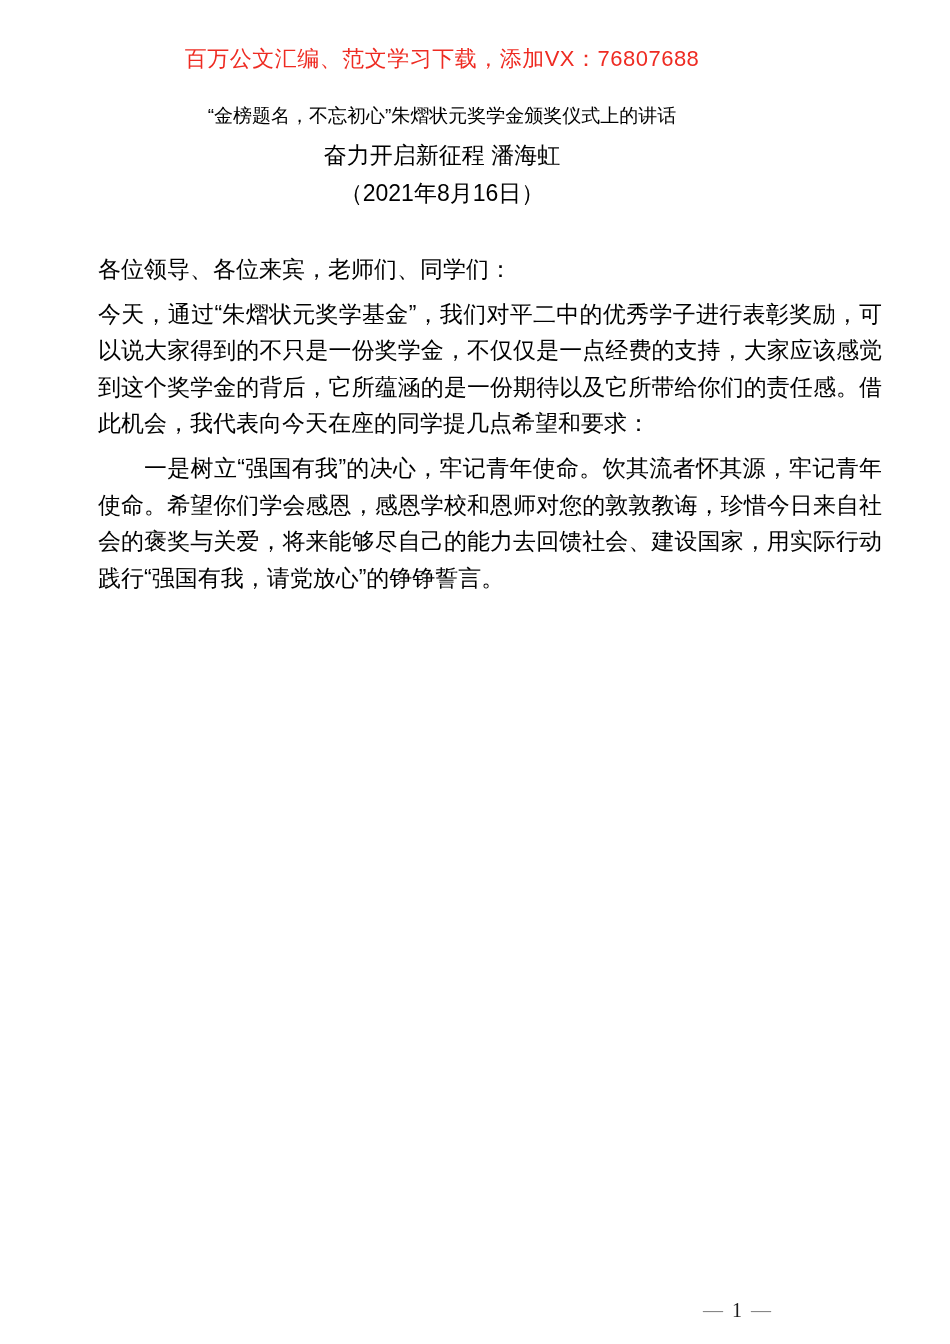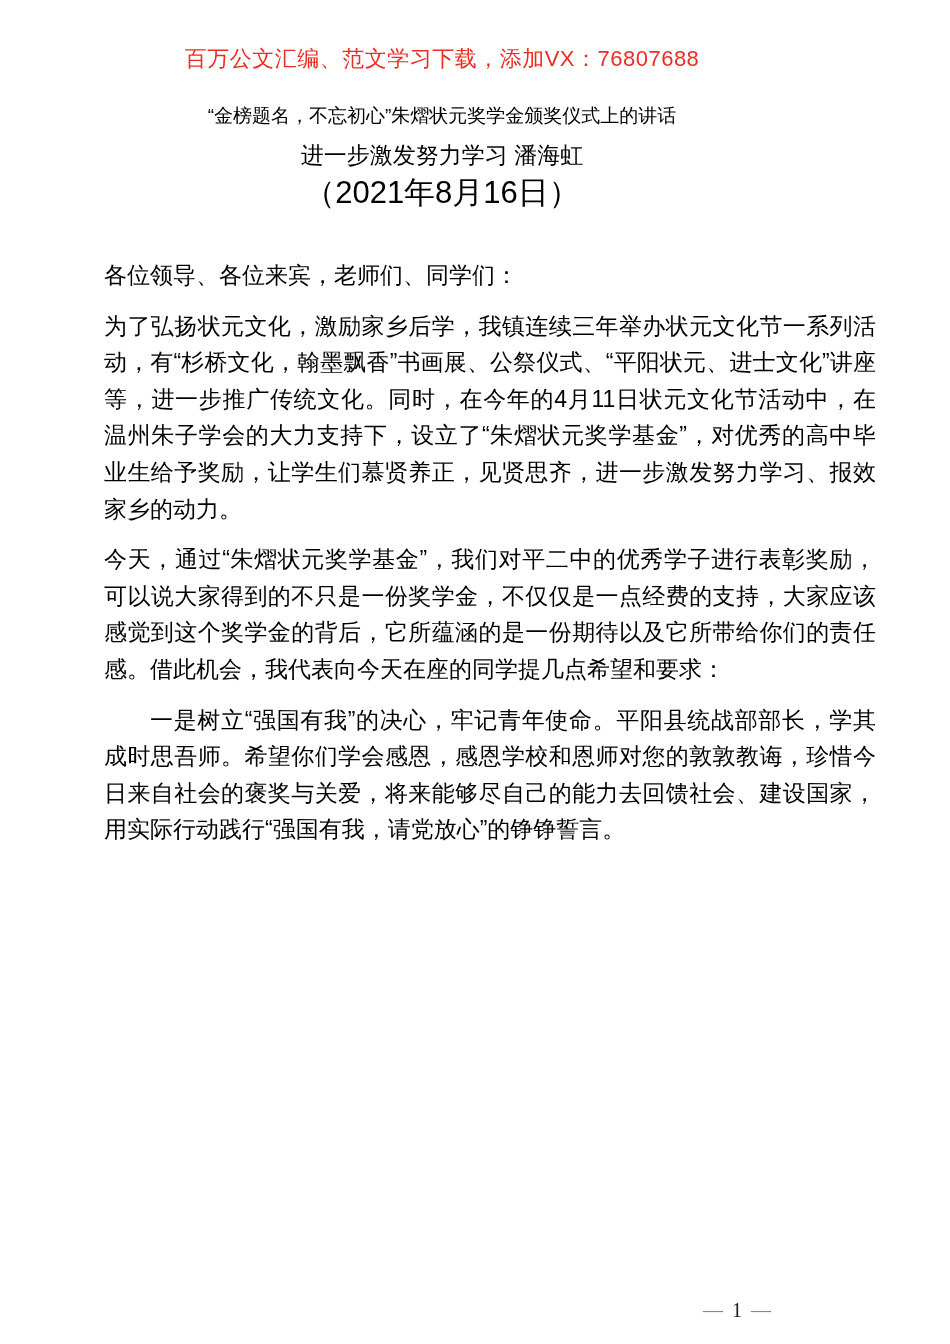--- a/index.html
+++ b/index.html
@@ -20,30 +20,30 @@
     line-height:26px;
     letter-spacing:0.5px;
   }
   .title-block {
     position:absolute;
     top:96px; left:0; right:0;
     text-align:center;
   }
   .doc-title  { font-size:19px; line-height:40px; font-weight:400; }
   .doc-author { font-size:23px; line-height:38px; }
-  .doc-date   { font-size:31px; line-height:38px; }
+  .doc-date   { font-size:23px; line-height:38px; }
   .body-text {
     position:absolute;
     top:243px; left:90px;
     width:800px;
     font-size:23px;
     line-height:36.6px;
     text-align:justify;
   }
-  .body-text p { margin:14px; padding:0; }
+  .body-text p { margin:8px; padding:0; }
   .indent { text-indent:2em; }
   .lead { font-weight:400; }
   .page-num {
     position:absolute;
     top:1298px; right:104px;
     font-family:"Liberation Serif","DejaVu Serif",serif;
     font-size:20px;
     line-height:24px;
     color:#1a1a1a;
   }
@@ -51,26 +51,25 @@
 </style>
 </head>
 <body>
 
 <div class="page">
 
   <div class="watermark" style="color: rgb(238, 43, 34);">百万公文汇编、范文学习下载，添加VX：76807688</div>
 
   <div class="title-block">
     <div class="doc-title">“金榜题名，不忘初心”朱熠状元奖学金颁奖仪式上的讲话</div>
-    <div class="doc-author">进一步激发努力学习 潘海虹</div>
+    <div class="doc-author">奋力开启新征程 潘海虹</div>
     <div class="doc-date">（2021年8月16日）</div>
   </div>
 
   <div class="body-text">
     <p>各位领导、各位来宾，老师们、同学们：</p>
-    <p>为了弘扬状元文化，激励家乡后学，我镇连续三年举办状元文化节一系列活动，有“杉桥文化，翰墨飘香”书画展、公祭仪式、“平阳状元、进士文化”讲座等，进一步推广传统文化。同时，在今年的4月11日状元文化节活动中，在温州朱子学会的大力支持下，设立了“朱熠状元奖学基金”，对优秀的高中毕业生给予奖励，让学生们慕贤养正，见贤思齐，进一步激发努力学习、报效家乡的动力。</p>
     <p>今天，通过“朱熠状元奖学基金”，我们对平二中的优秀学子进行表彰奖励，可以说大家得到的不只是一份奖学金，不仅仅是一点经费的支持，大家应该感觉到这个奖学金的背后，它所蕴涵的是一份期待以及它所带给你们的责任感。借此机会，我代表向今天在座的同学提几点希望和要求：</p>
-    <p class="indent"><b class="lead">一是树立“强国有我”的决心，牢记青年使命。</b><span>平阳县统战部部长，学其成时思吾师。希望你们学会感恩，感恩学校和恩师对您的敦敦教诲，珍惜今日来自社会的褒奖与关爱，将来能够尽自己的能力去回馈社会、建设国家，用实际行动践行“强国有我，请党放心”的铮铮誓言。</span></p>
+    <p class="indent"><b class="lead">一是树立“强国有我”的决心，牢记青年使命。</b><span>饮其流者怀其源，牢记青年使命。希望你们学会感恩，感恩学校和恩师对您的敦敦教诲，珍惜今日来自社会的褒奖与关爱，将来能够尽自己的能力去回馈社会、建设国家，用实际行动践行“强国有我，请党放心”的铮铮誓言。</span></p>
   </div>
 
   <div class="page-num"><span class="dash">—</span><span>1</span><span class="dash">—</span></div>
 
 </div>
 
 </body></html>

